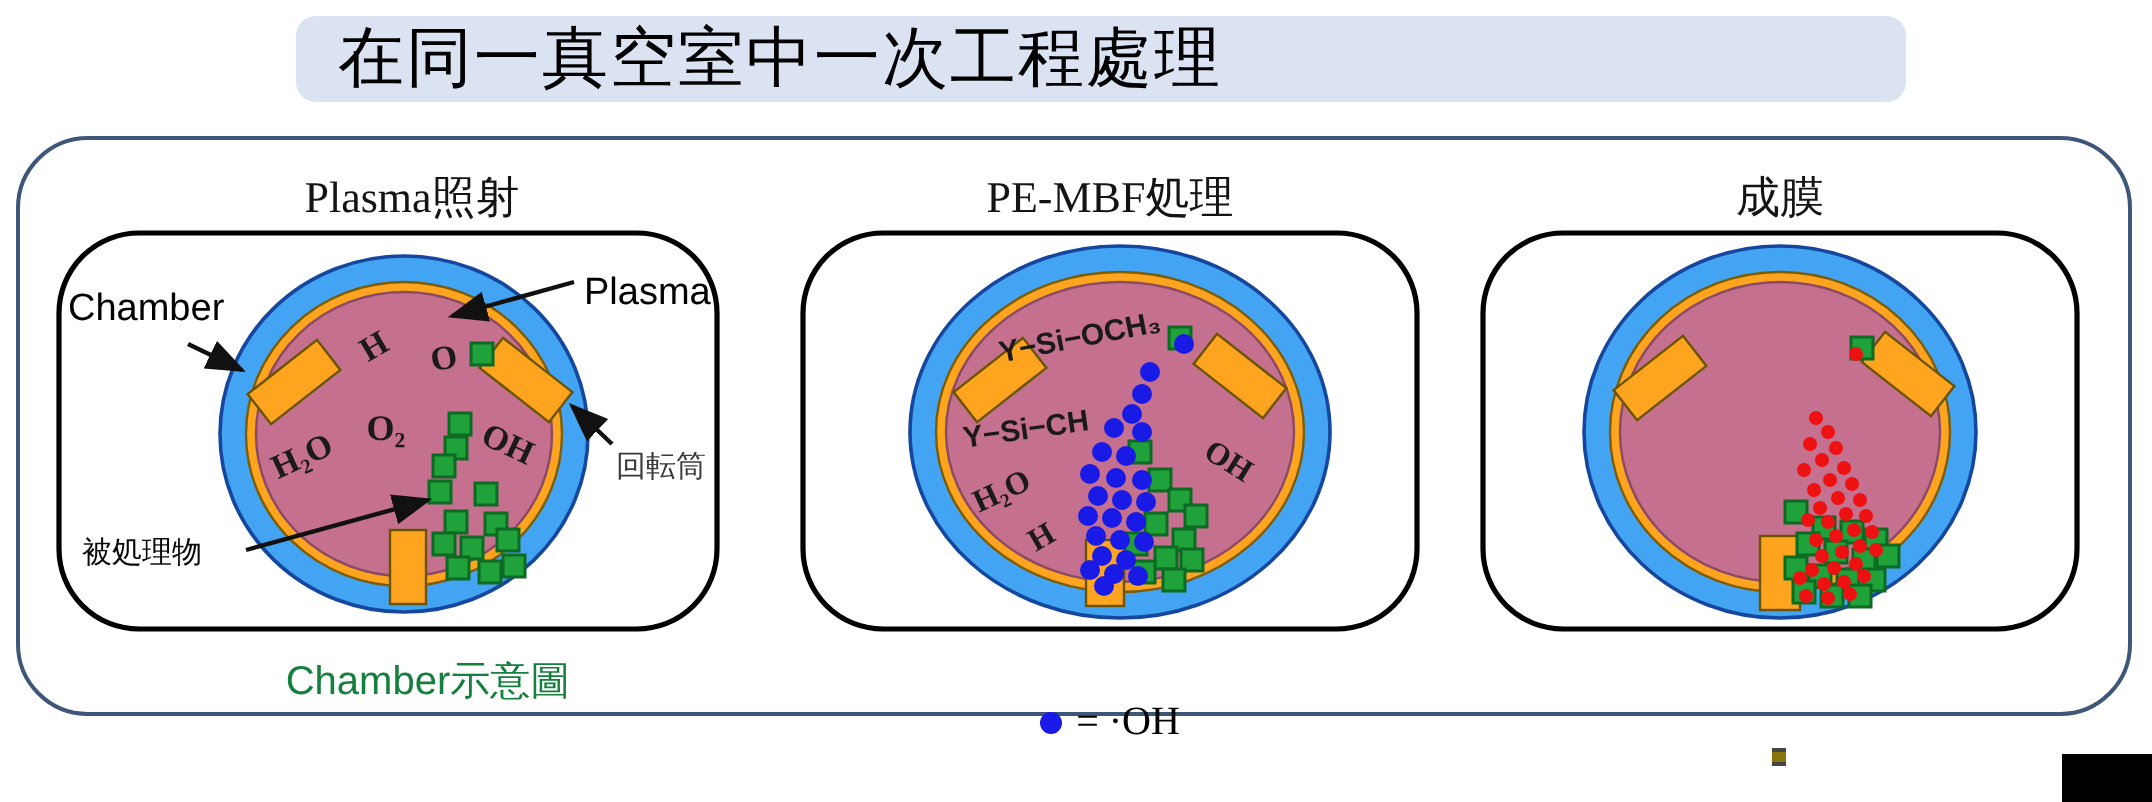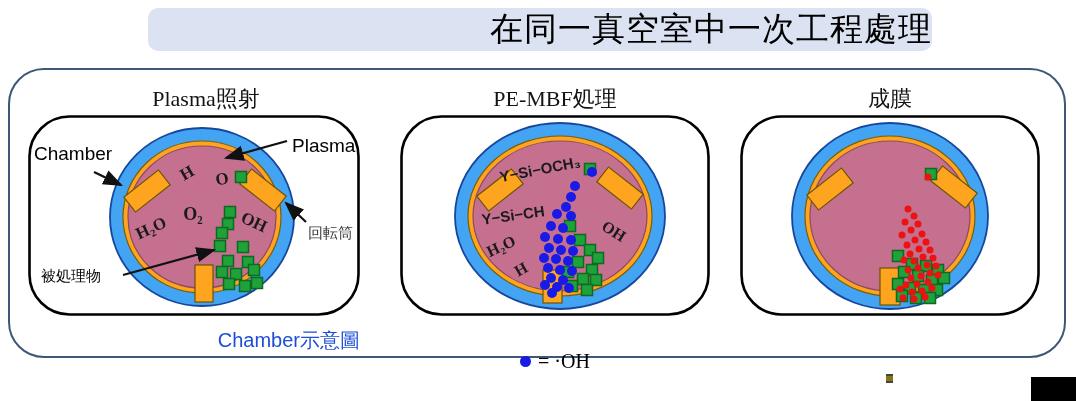--- a/index.html
+++ b/index.html
@@ -1,28 +1,28 @@
 <!DOCTYPE html>
 <html><head>
 <meta charset="utf-8">
 <style>
   html,body{margin:0;padding:0;background:#fff;}
   .stage{position:relative;width:1076px;height:401px;background:#ffffff;overflow:hidden;
          font-family:"Liberation Sans",sans-serif;color:#111;}
   .banner{position:absolute;left:148px;top:8px;width:784px;height:43px;background:#dbe3f2;
-          border-radius:10px;display:flex;align-items:center;justify-content:flex-end;}
+          border-radius:10px;display:flex;align-items:center;justify-content:flex-start;padding-left:21px;}
   .banner-text{font-size:33px;letter-spacing:1px;color:#000;}
   .outer-box{position:absolute;left:8px;top:68px;width:1058px;height:290px;background:#fff;
              border:2px solid #3e5677;border-radius:36px;box-sizing:border-box;}
   .panel-title{position:absolute;top:84px;height:28px;text-align:center;
                font-family:"Liberation Serif",serif;font-size:22px;color:#141414;}
   .panel{position:absolute;top:115px;}
   .panel svg{display:block;}
-  .caption{position:absolute;top:327px;left:28px;width:332px;text-align:right;
-           padding-left:40px;box-sizing:border-box;font-size:20px;color:#1d4ed8;}
+  .caption{position:absolute;top:327px;left:28px;width:332px;text-align:center;
+           padding-left:40px;box-sizing:border-box;font-size:20px;color:#15803d;}
   .legend{position:absolute;top:350px;display:flex;align-items:center;justify-content:center;gap:7px;
           font-family:"Liberation Serif",serif;font-size:20px;color:#000;}
   .legend-dot{width:11px;height:11px;border-radius:50%;display:inline-block;}
   .black-box{position:absolute;left:1031px;top:377px;width:45px;height:24px;background:#000;}
   .tiny-marker{position:absolute;left:886px;top:374px;width:7px;height:9px;background:#8a7410;
                border-top:2px solid #454545;border-bottom:2px solid #454545;box-sizing:border-box;}
   text{user-select:none;}
 </style>
 </head>
 <body>

